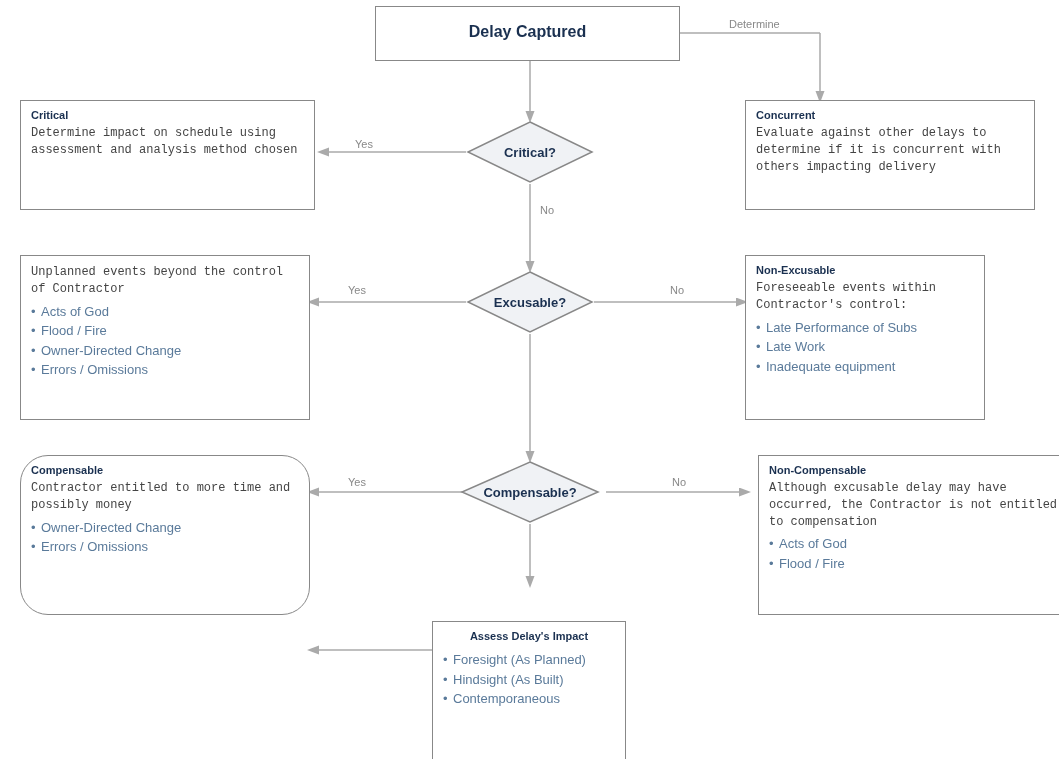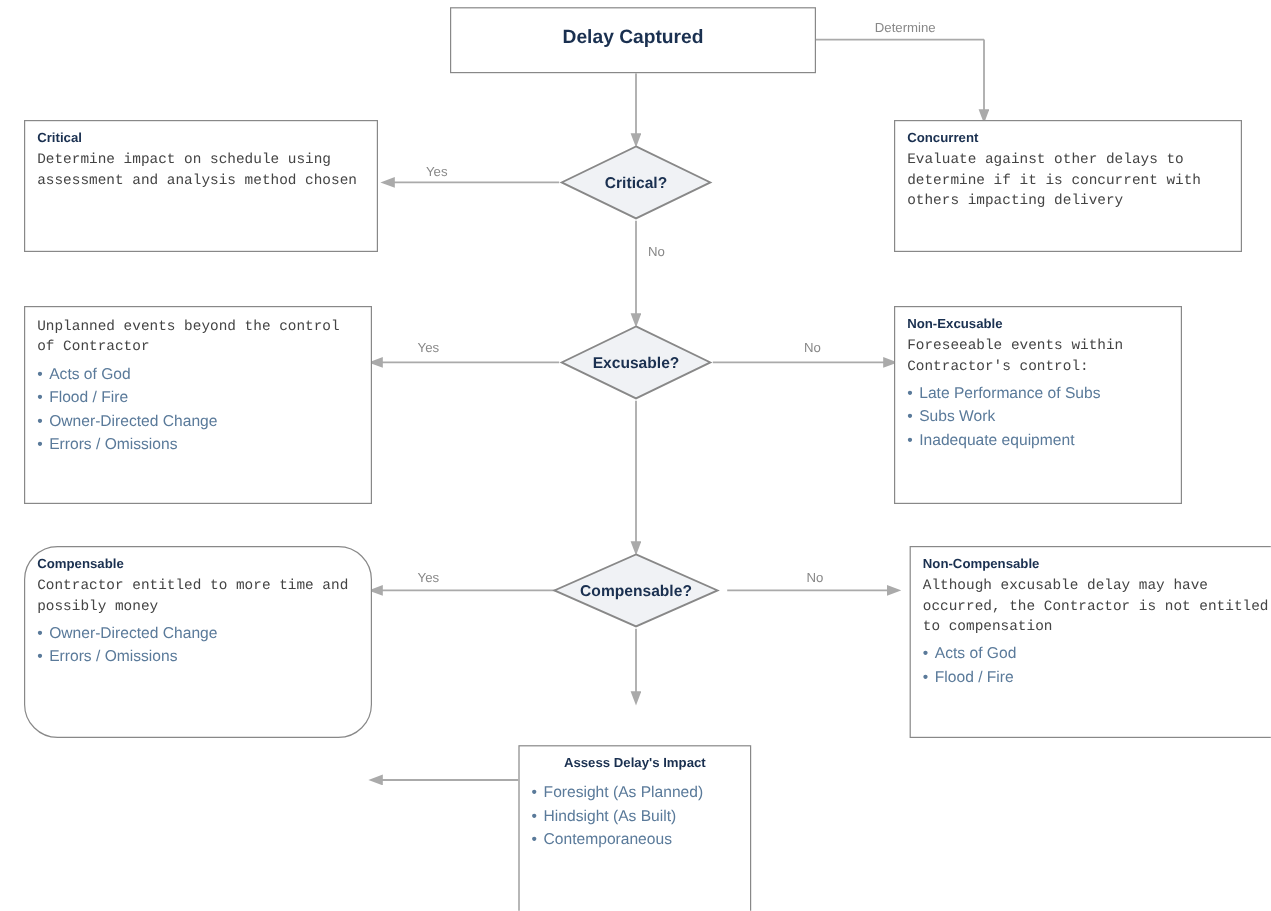--- a/index.html
+++ b/index.html
@@ -175,21 +175,21 @@
       <li>Owner-Directed Change</li>
       <li>Errors / Omissions</li>
     </ul>
   </div>
 
   <div class="box" style="left:745px; top:255px; width:240px; min-height:165px;">
     <div class="box-title">Non-Excusable</div>
     <div class="box-text">Foreseeable events within Contractor's control:</div>
     <ul class="box-list">
       <li>Late Performance of Subs</li>
-      <li>Subs Work</li>
+      <li>Late Work</li>
       <li>Inadequate equipment</li>
     </ul>
   </div>
 
   <div class="diamond-container" style="left:460px; top:460px; width:140px; height:64px;">
     <svg width="140" height="64">
       <polygon points="70,2 138,32 70,62 2,32" fill="#f0f2f5" stroke="#888" stroke-width="1.5"></polygon>
     </svg>
     <span class="diamond-label">Compensable?</span>
   </div>

